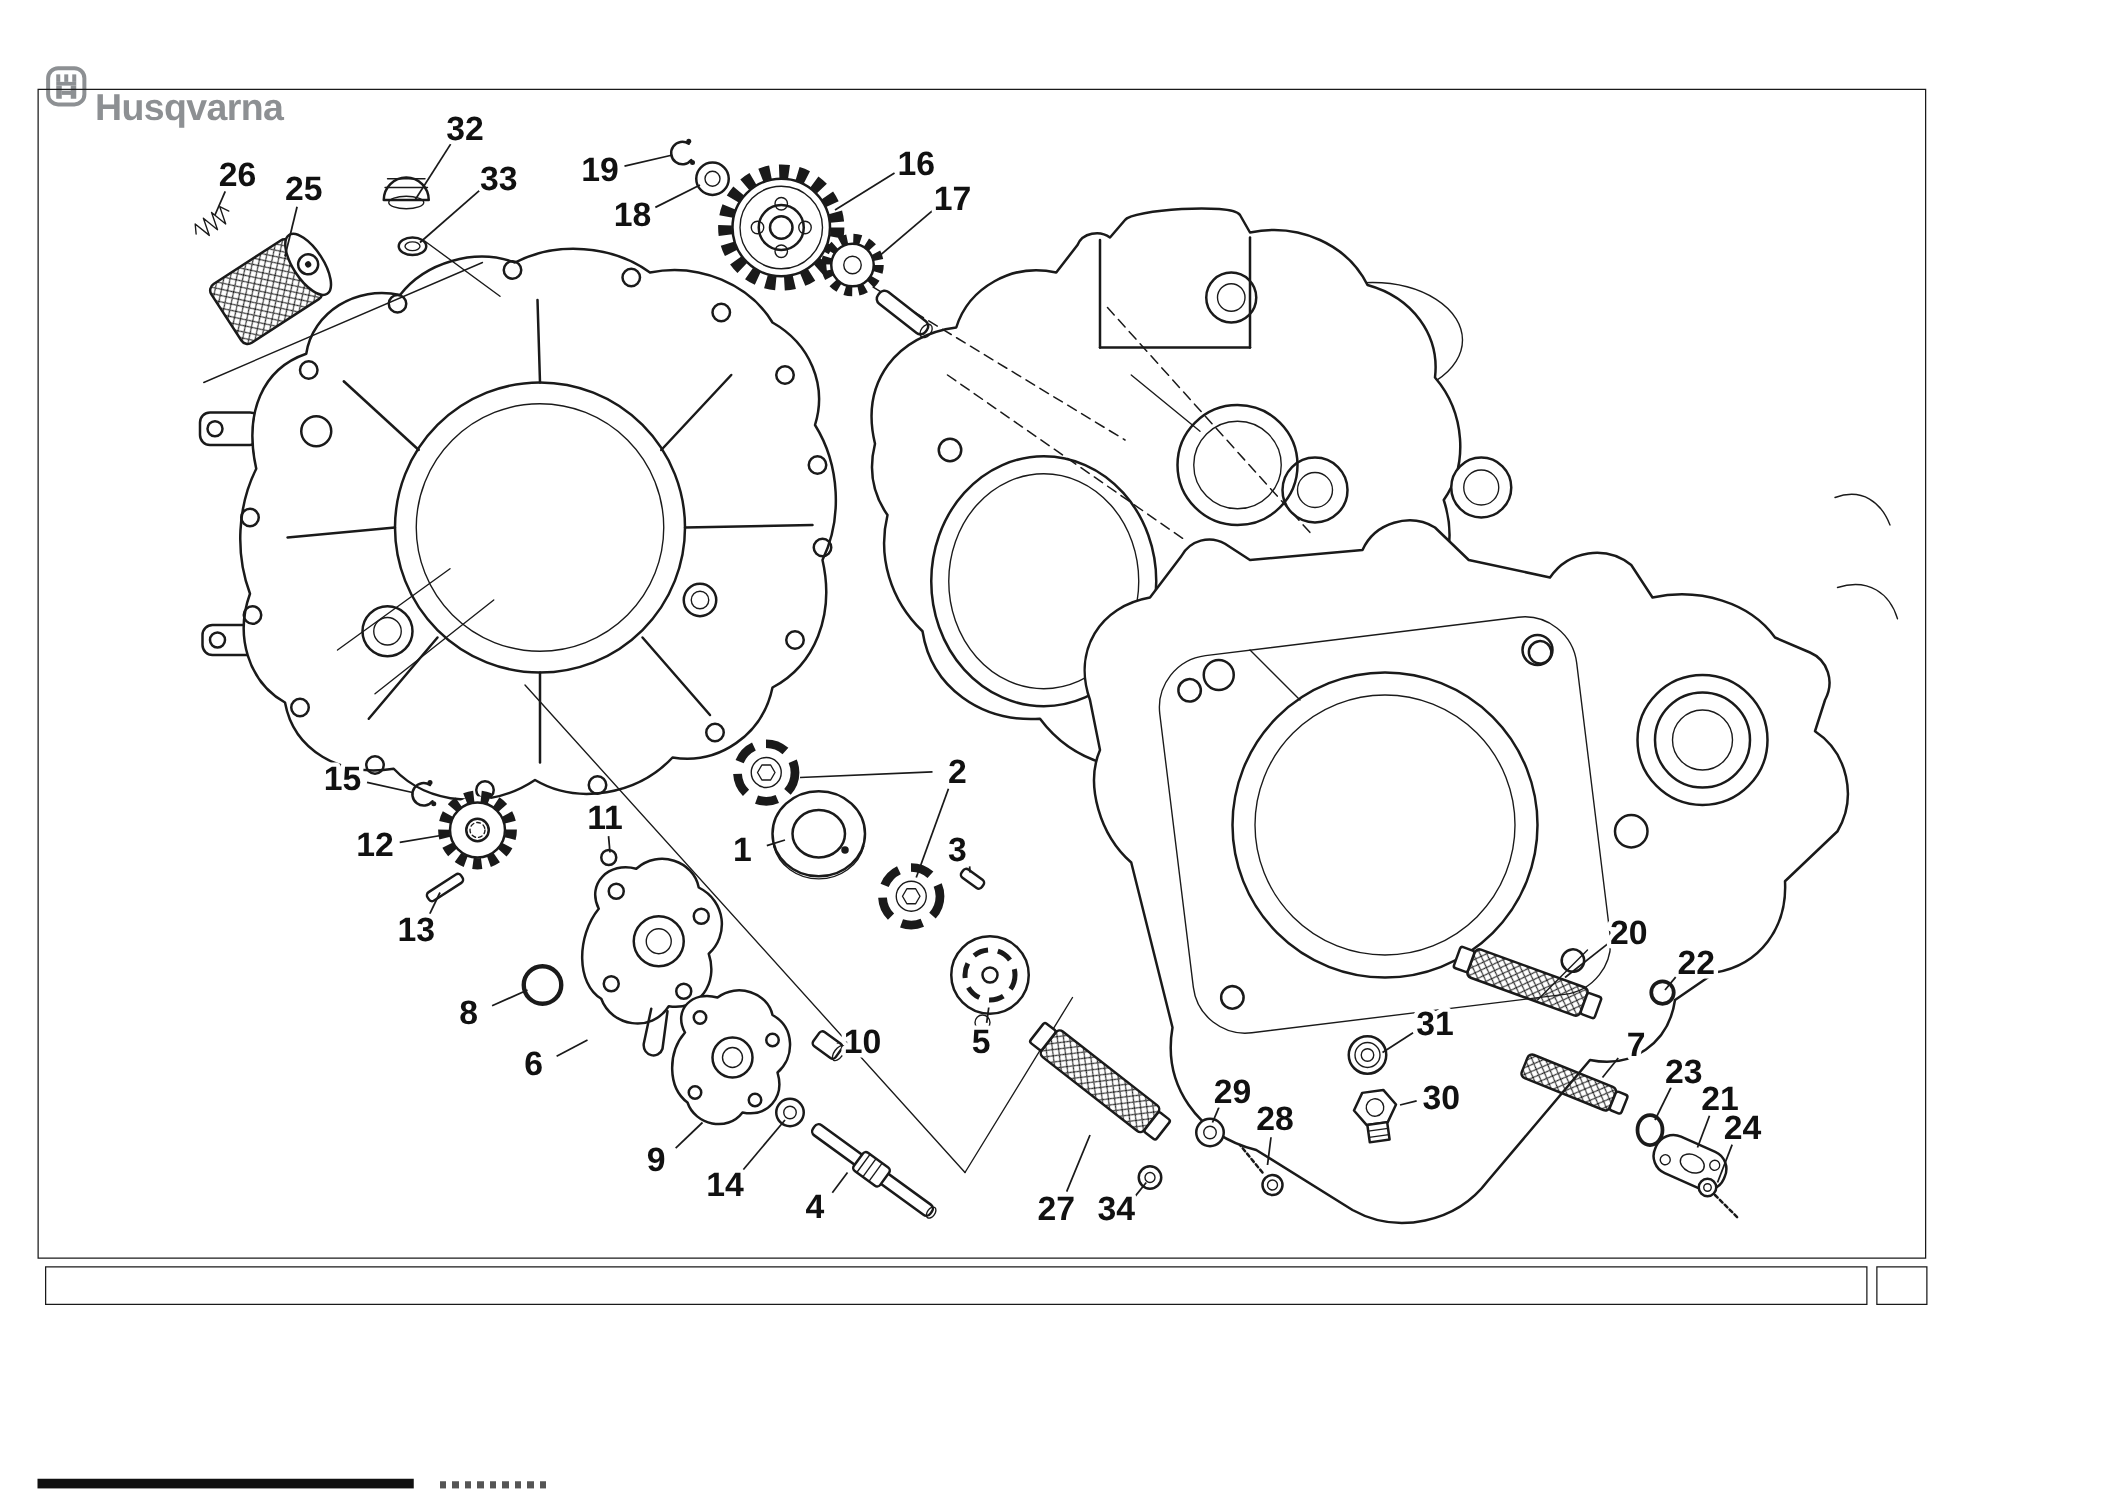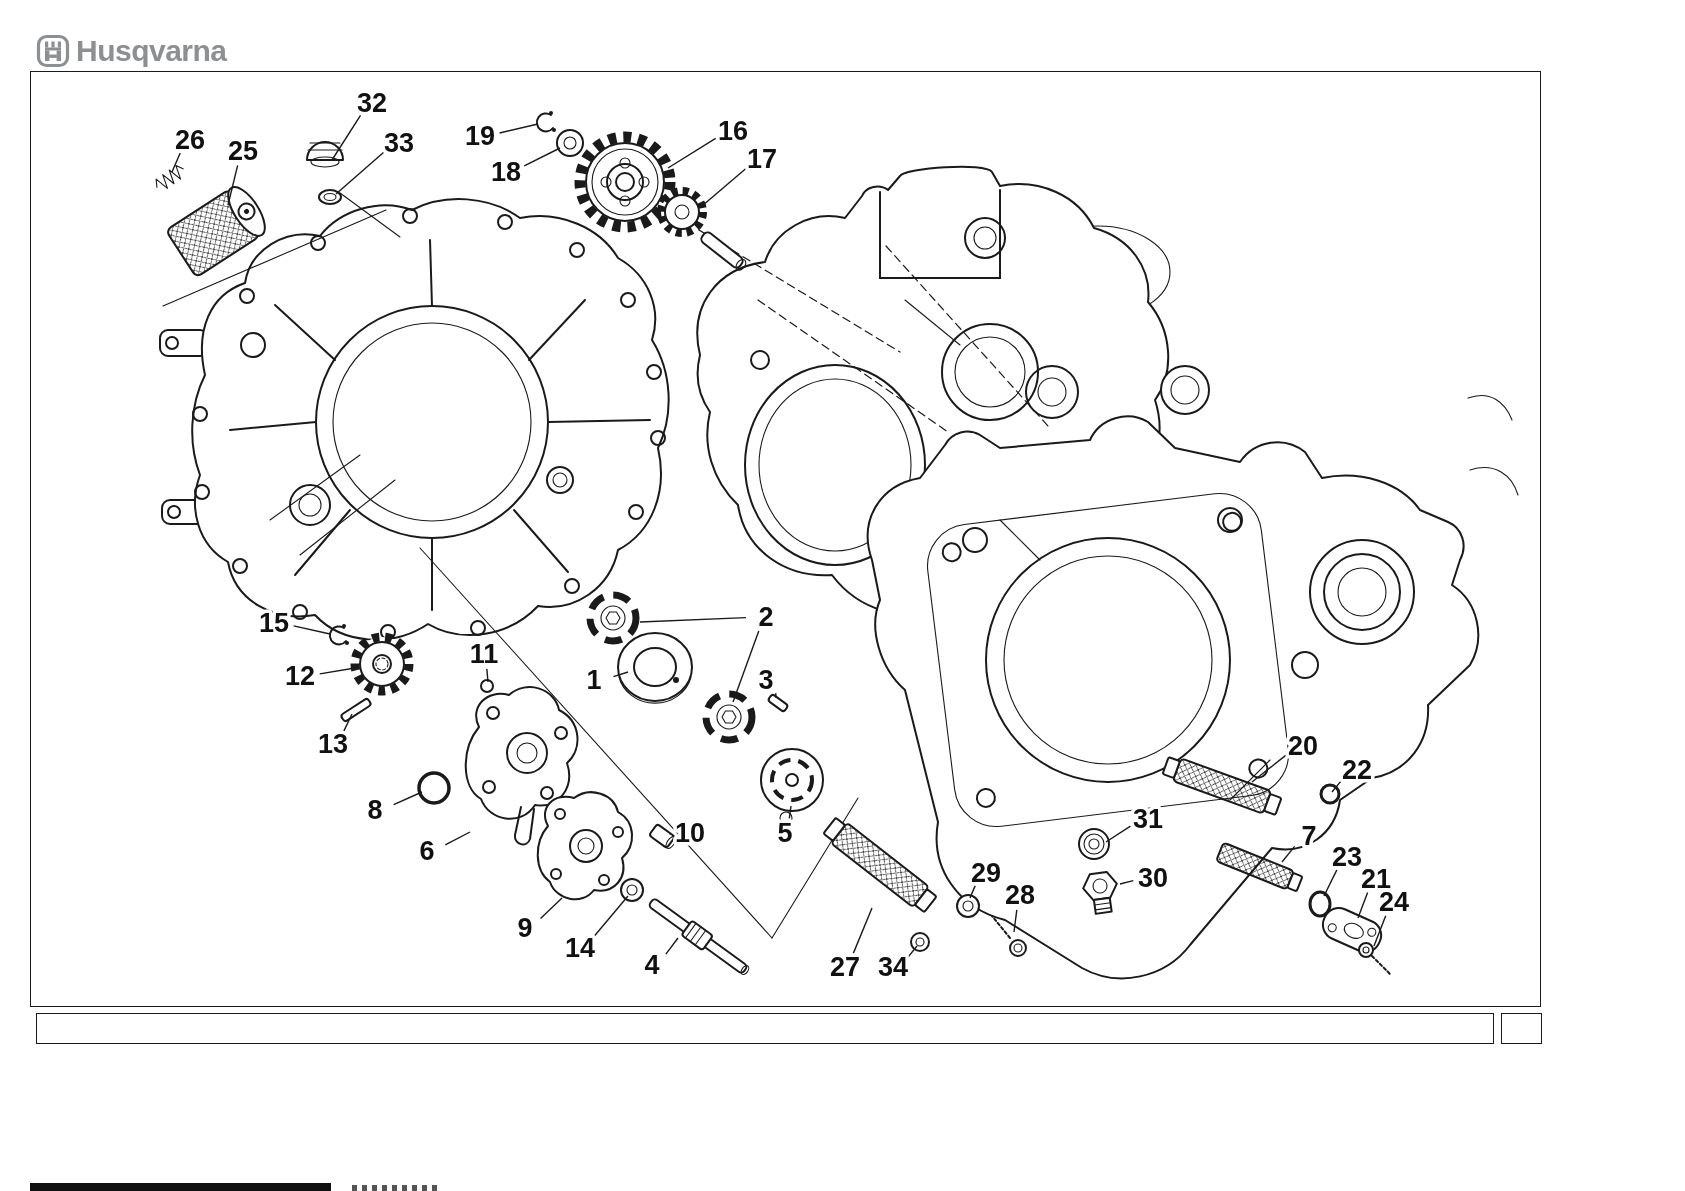--- a/index.html
+++ b/index.html
@@ -1,20 +1,20 @@
 <!DOCTYPE html>
 <html><head>
 <meta charset="utf-8">
 <style>
   html,body{margin:0;padding:0;background:#fff;}
   .page{position:relative;width:1685px;height:1191px;background:#ffffff;overflow:hidden;
         font-family:"Liberation Sans",sans-serif;}
   .logo{position:absolute;left:36px;top:34px;display:flex;align-items:center;gap:6px;}
   .logo-icon{width:34px;height:34px;}
-  .logo-text{font-size:30px;font-weight:bold;color:#8d9093;letter-spacing:-0.5px;}
+  .logo-text{font-size:30px;font-weight:bold;color:#8d9093;letter-spacing:-0.5px;margin-top:36px;}
   .frame{position:absolute;left:30px;top:71px;width:1511px;height:936px;
          border:1.6px solid #1a1a1a;box-sizing:border-box;}
   .footer-bar{position:absolute;left:36px;top:1013px;width:1458px;height:31px;
          border:1.4px solid #1a1a1a;box-sizing:border-box;}
   .footer-box{position:absolute;left:1501px;top:1013px;width:41px;height:31px;
          border:1.4px solid #1a1a1a;box-sizing:border-box;}
   .bottom-bar{position:absolute;left:30px;top:1183px;width:301px;height:8px;background:#111;}
   .bottom-crop{position:absolute;left:352px;top:1185px;width:86px;height:6px;
          background:repeating-linear-gradient(90deg,#555 0 5px,transparent 5px 10px);}
   .stage{position:absolute;left:0;top:0;width:1685px;height:1191px;}

